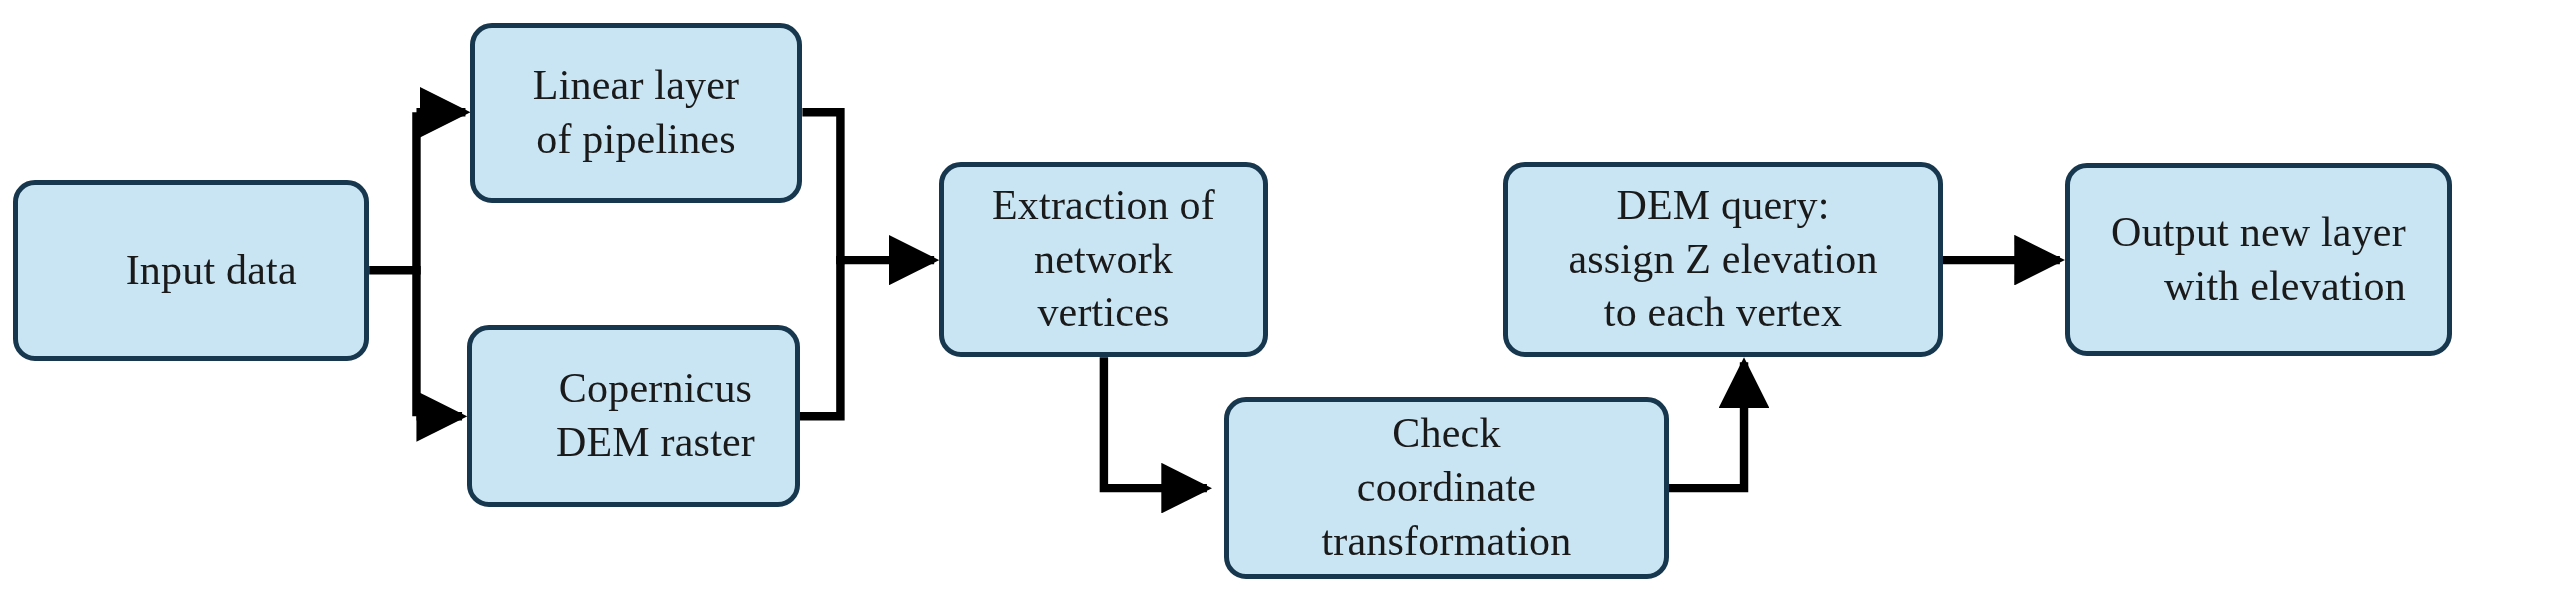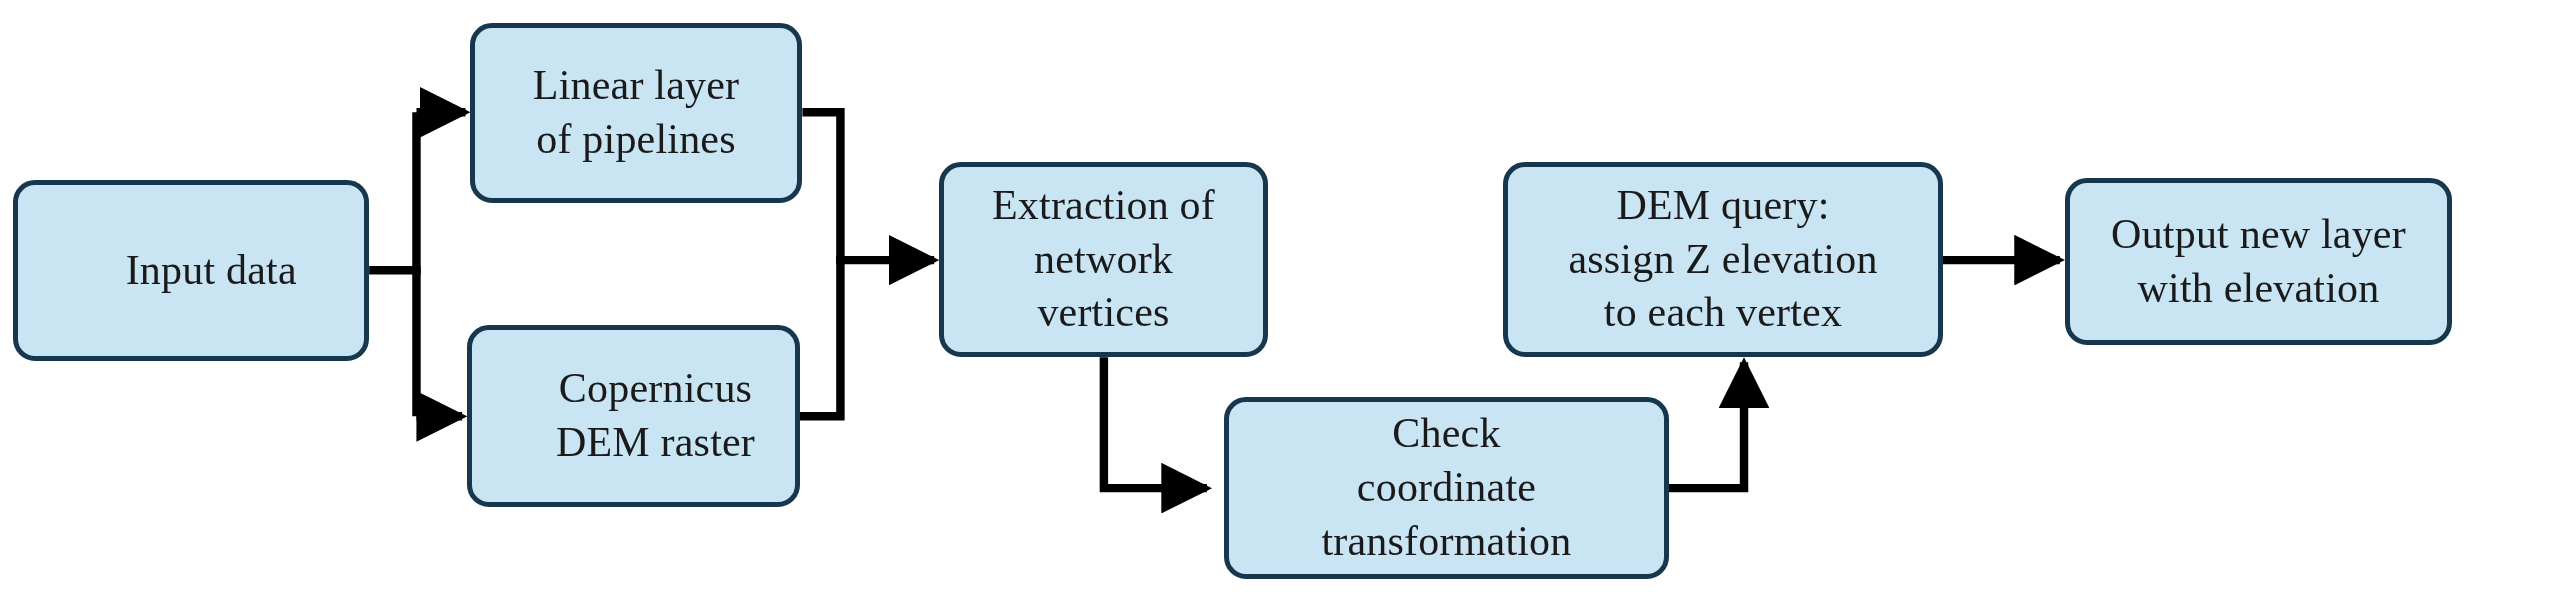--- a/index.html
+++ b/index.html
@@ -43,21 +43,21 @@
     color:var(--text);
     letter-spacing:0.2px;
   }
   
   .n-input      {left:12.7px;   top:180px; width:356px; height:181px;padding-left:41px;}
   .n-linear     {left:470px;  top:23px;  width:332px; height:180px;}
   .n-copernicus {left:467px;  top:325px; width:333px; height:182px;padding-left:44px;}
   .n-extraction {left:939px; top:162px; width:329px; height:195px;}
   .n-check      {left:1224px; top:397px; width:445px; height:182px;}
   .n-demquery   {left:1503px; top:162px; width:440px; height:195px;}
-  .n-output     {left:2065px; top:178px; width:387px; height:167px;}
+  .n-output     {left:2065px; top:163px; width:387px; height:193px;text-align:right;}
 </style>
 </head>
 <body>
 
 <div id="canvas">
 
   <svg id="wires" viewBox="0 0 3050 701" xmlns="http://www.w3.org/2000/svg">
     <defs>
       <marker id="arrowhead" markerUnits="strokeWidth" markerWidth="6" markerHeight="6" viewBox="0 0 10 10" refX="9" refY="5" orient="auto">
         <path d="M0,0 L10,5 L0,10 Z"></path>

